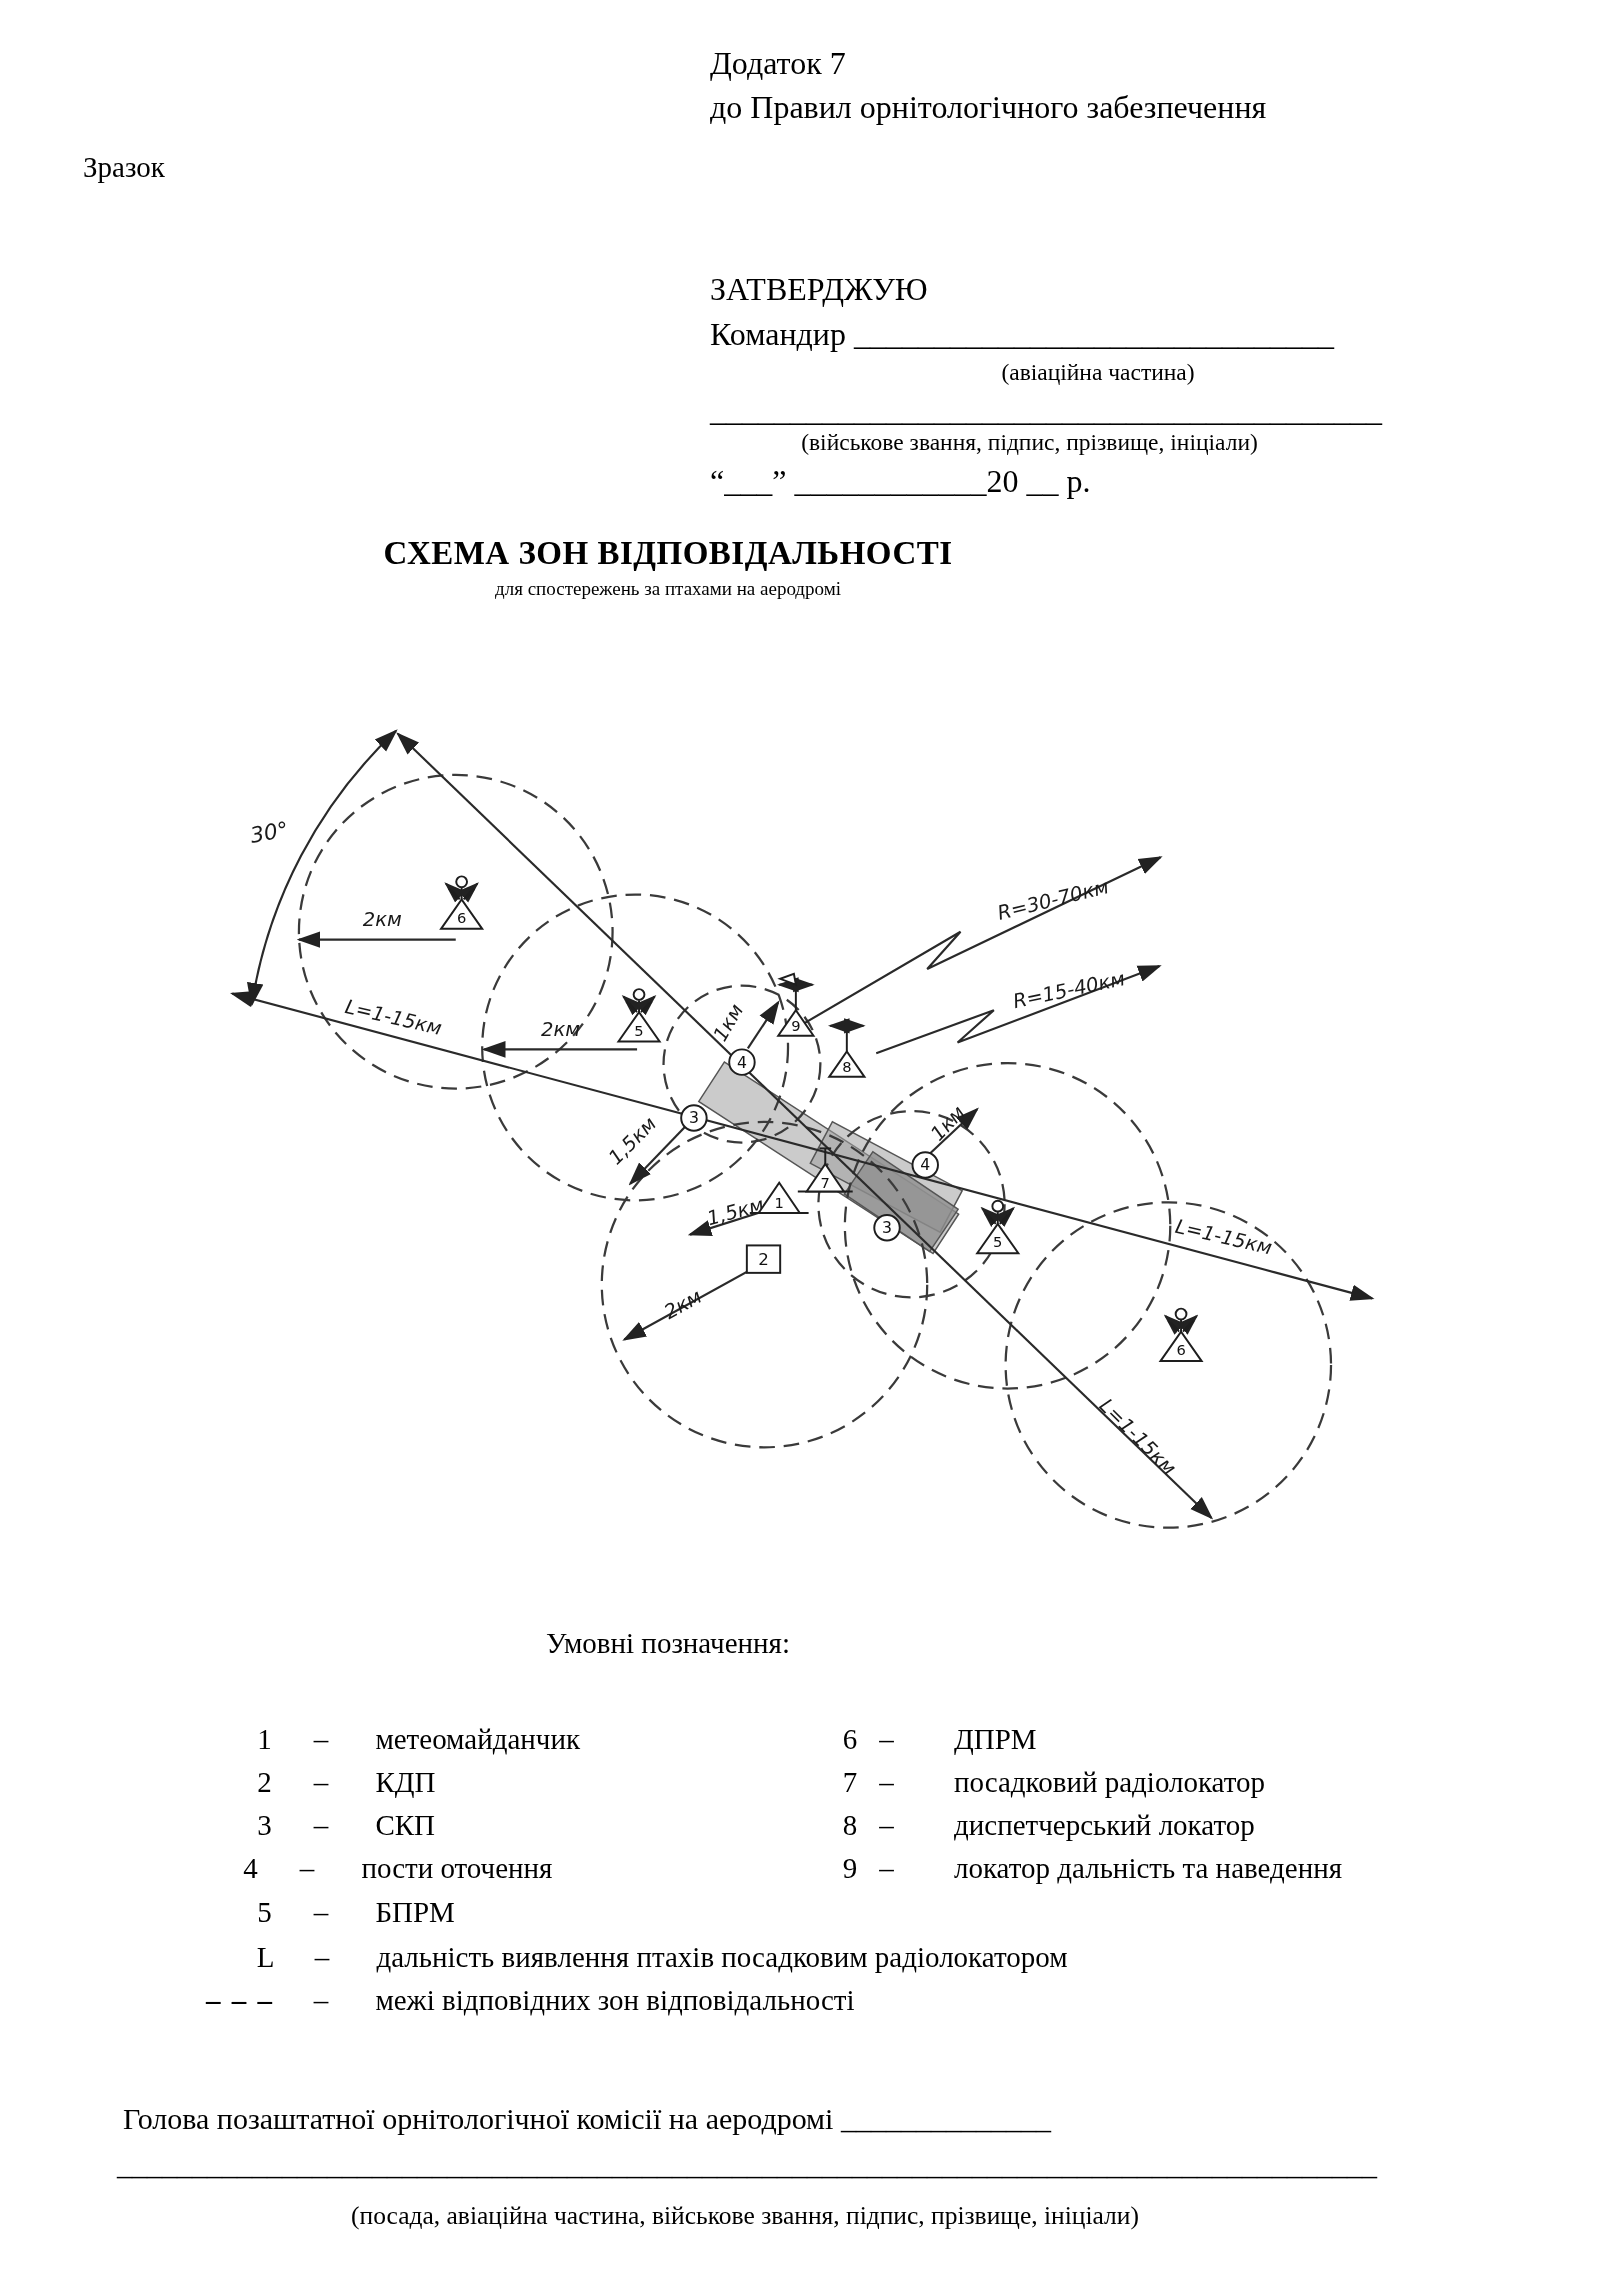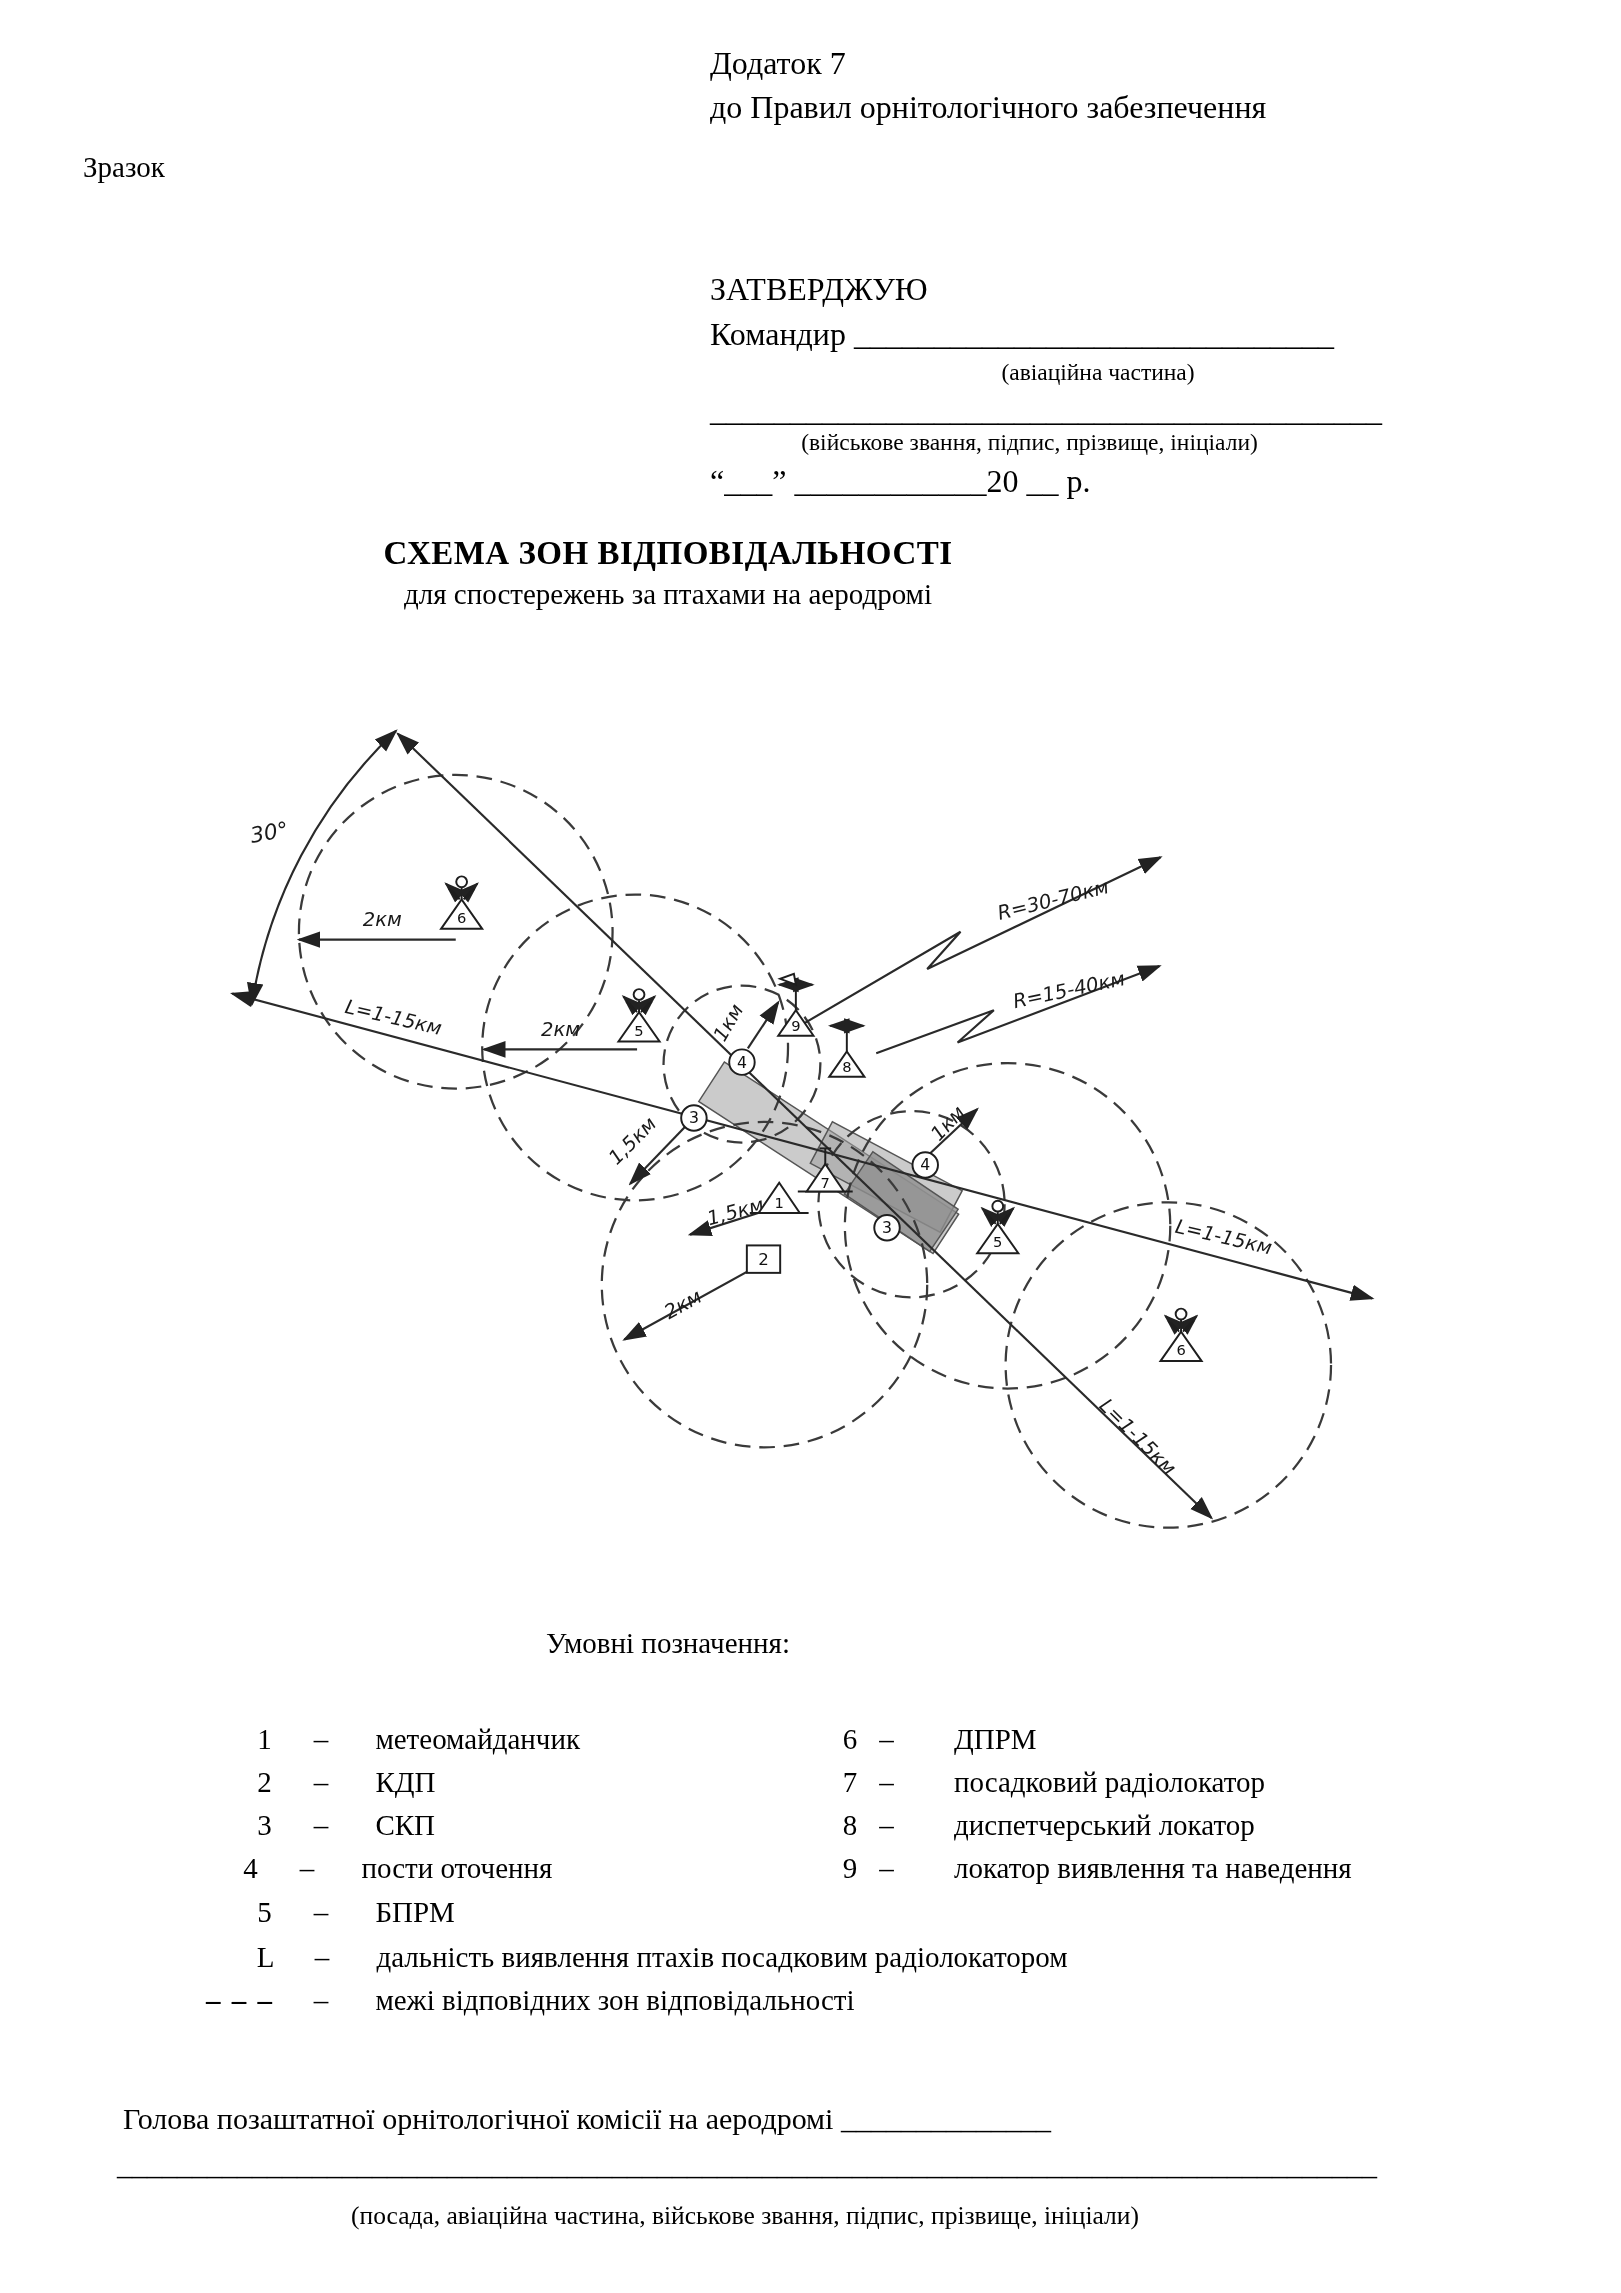--- a/index.html
+++ b/index.html
@@ -1,21 +1,21 @@
 <!DOCTYPE html>
 <html><head>
 <meta charset="utf-8">
 <style>
   html,body{margin:0;padding:0;background:#fff;}
   body{width:1621px;height:2294px;position:relative;font-family:"Liberation Serif",serif;color:#000;}
   .abs{position:absolute;}
   .h-line{font-size:32px;line-height:44px;white-space:nowrap;}
   .small-cap{font-size:23.5px;white-space:nowrap;}
   .title-main{font-size:33px;font-weight:bold;letter-spacing:0.5px;}
-  .title-sub{font-size:29px;}
+  .title-sub{font-size:19px;}
   .center-line{left:0;width:1336px;text-align:center;}
   .legend-title{font-size:29px;}
   .legend-row{font-size:29px;white-space:nowrap;}
   .legend-row .num{display:inline-block;width:59px;text-align:center;}
   .legend-row .dash{display:inline-block;width:54px;text-align:center;}
   .legend-row .label{margin-left:27.4px;}
   .legend-row.rcol .num{width:44px;}
   .legend-row.rcol .dash{width:29px;}
   .legend-row.rcol .label{margin-left:53px;}
   .dash-sym{font-weight:bold;letter-spacing:2px;}
@@ -216,21 +216,21 @@
 <div class="abs legend-row rcol" style="left:828px;top:1723px;">
   <span class="num">6</span><span class="dash">–</span><span class="label">ДПРМ</span>
 </div>
 <div class="abs legend-row rcol" style="left:828px;top:1766px;">
   <span class="num">7</span><span class="dash">–</span><span class="label">посадковий радіолокатор</span>
 </div>
 <div class="abs legend-row rcol" style="left:828px;top:1809px;">
   <span class="num">8</span><span class="dash">–</span><span class="label">диспетчерський локатор</span>
 </div>
 <div class="abs legend-row rcol" style="left:828px;top:1852px;">
-  <span class="num">9</span><span class="dash">–</span><span class="label">локатор виявлення та наведення</span>
+  <span class="num">9</span><span class="dash">–</span><span class="label">локатор дальність та наведення</span>
 </div>
 
 <div class="abs legend-row" style="left:236px;top:1941px;">
   <span class="num">L</span><span class="dash">–</span><span class="label">дальність виявлення птахів посадковим радіолокатором</span>
 </div>
 <div class="abs legend-row" style="left:235px;top:1984px;">
   <span class="num dash-sym" style="width:108px;margin-left:-49px;">– – –</span><span class="dash">–</span><span class="label">межі відповідних зон відповідальності</span>
 </div>
 
 <div class="abs footer-line" style="left:123px;top:2102px;">Голова позаштатної орнітологічної комісії на аеродромі ______________</div>

